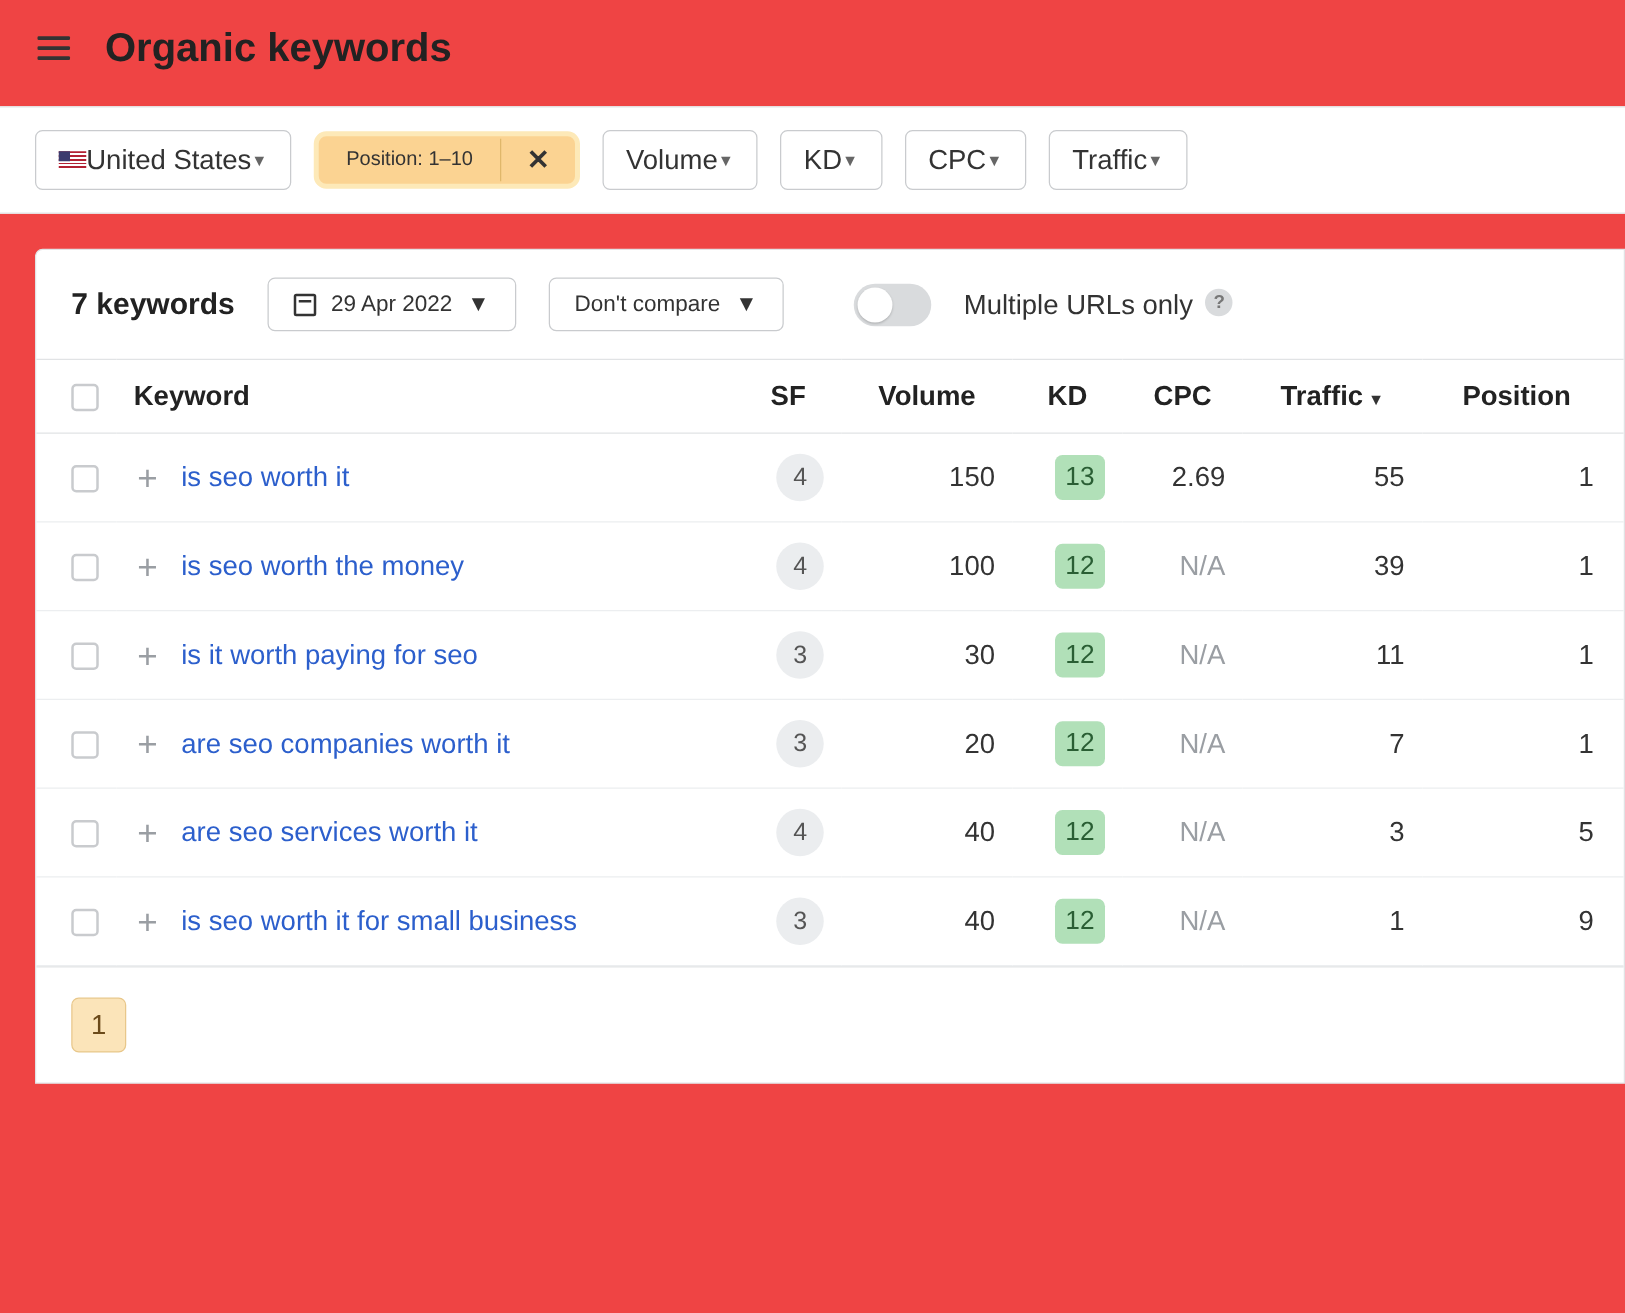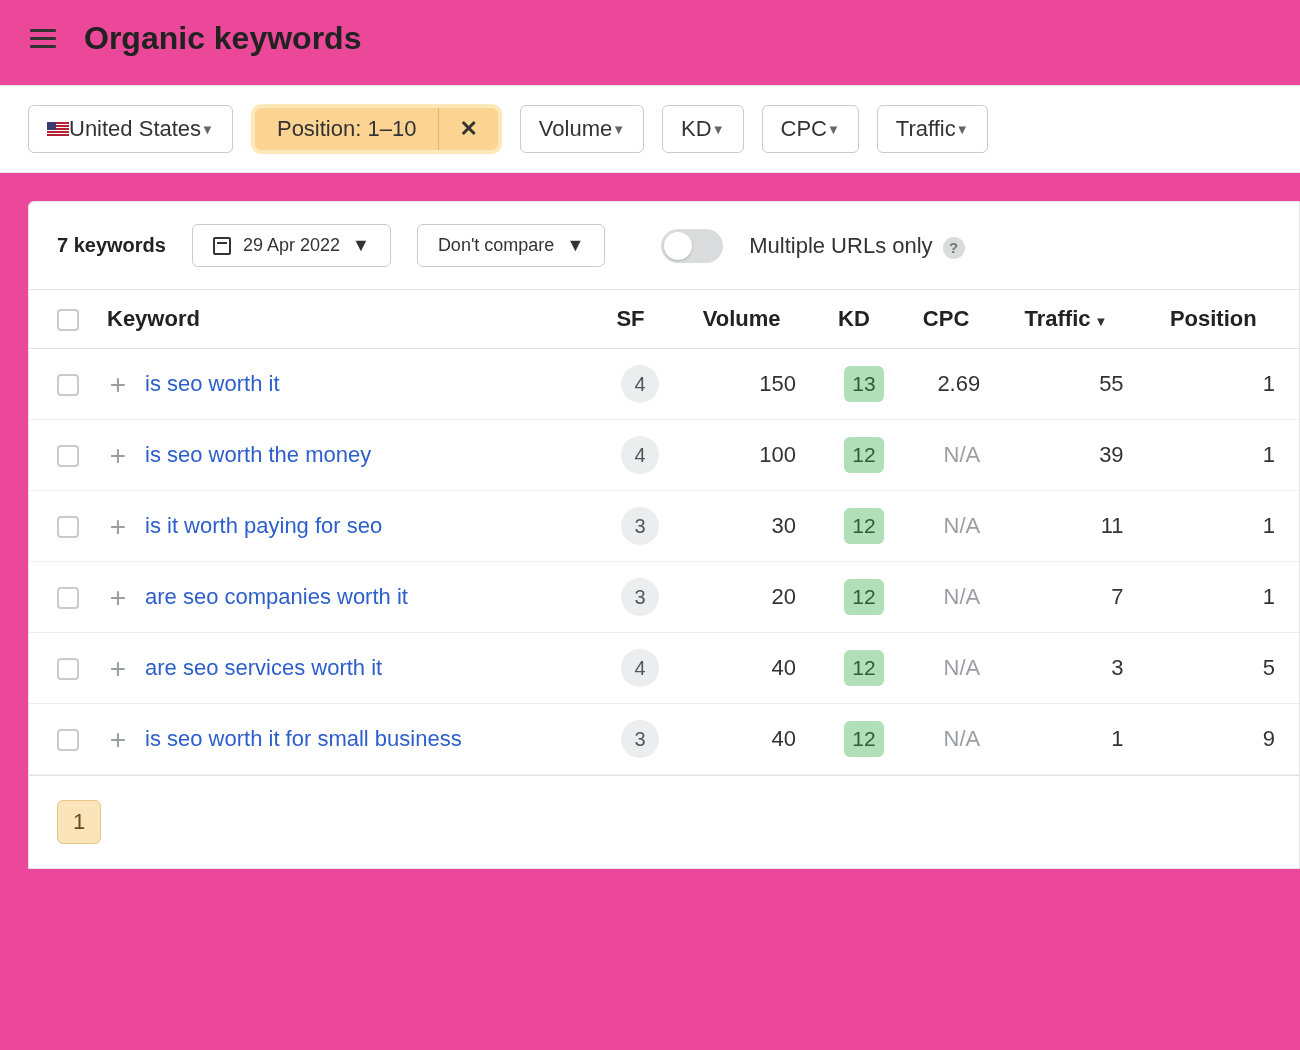--- a/index.html
+++ b/index.html
@@ -1,42 +1,42 @@
 <!DOCTYPE html>
 <html><head>
 <meta charset="utf-8">
 <style>
 * { box-sizing: border-box; margin: 0; padding: 0; }
 body { font-family: -apple-system, BlinkMacSystemFont, "Segoe UI", Helvetica, Arial, sans-serif; background: #e8e9ea; color: #333; }
-.app { width: 1300px; height: 1050px; background: #ec4899; position: relative; }
+.app { width: 1300px; height: 1050px; background: #ef4444; position: relative; }
 
 .header { display: flex; align-items: center; padding: 20px 30px 28px 30px; gap: 28px; }
 .hamburger { display: flex; flex-direction: column; gap: 5px; cursor: pointer; }
 .hamburger span { display: block; width: 26px; height: 3px; background: #333; border-radius: 1px; }
 .page-title { font-size: 32px; font-weight: 700; color: #222; }
 
 .filter-bar { background: #fff; padding: 18px 28px; display: flex; gap: 18px; align-items: center; border-top: 1px solid #e1e3e5; border-bottom: 1px solid #e1e3e5; }
 .filter-btn { background: #fff; border: 1px solid #c9cbce; border-radius: 6px; padding: 10px 18px; font-size: 22px; color: #333; display: flex; align-items: center; cursor: pointer; }
 .filter-btn .caret { font-size: 13px; color: #666; }
 .flag { display: inline-block; width: 22px; height: 15px; background: linear-gradient(#b22234 0 10%, #fff 10% 20%, #b22234 20% 30%, #fff 30% 40%, #b22234 40% 50%, #fff 50% 60%, #b22234 60% 70%, #fff 70% 80%, #b22234 80% 90%, #fff 90% 100%); position: relative; }
 .flag::before { content:''; position:absolute; top:0; left:0; width:9px; height:8px; background:#3c3b6e; }
 
 .chip-active { background: #fbd392; border: 4px solid #fde9b8; border-radius: 10px; display: flex; align-items: center; overflow: hidden; }
-.chip-active .chip-label { padding: 8px 22px; font-size: 22px; color: #333; border-right: 1px solid #e0b76a; }
+.chip-active .chip-label { padding: 8px 22px; font-size: 16px; color: #333; border-right: 1px solid #e0b76a; }
 .chip-active .chip-close { padding: 6px 20px; font-size: 22px; font-weight: 700; cursor: pointer; color:#333; }
 
 .content-card { background: #fff; margin: 28px 0 0 28px; border: 1px solid #e1e3e5; border-radius: 6px 0 0 0; overflow: hidden; }
 .controls-row { display: flex; align-items: center; gap: 26px; padding: 22px 28px; border-bottom: none; }
-.count-label { font-size: 20px; font-weight: 700; color: #222; }
+.count-label { font-size: 24px; font-weight: 700; color: #222; }
 .ctrl-btn { background: #fff; border: 1px solid #c9cbce; border-radius: 6px; padding: 10px 20px; font-size: 18px; color: #333; display: flex; align-items: center; gap: 12px; cursor: pointer; }
 .cal-icon { display:inline-block; width:18px; height:18px; border:2px solid #333; border-radius:2px; position:relative; }
 .cal-icon::before { content:''; position:absolute; top:3px; left:2px; right:2px; height:2px; background:#333; }
 .switch { width: 62px; height: 34px; background: #d9dbdd; border-radius: 17px; position: relative; cursor: pointer; margin-left: 30px;}
 .switch::after { content:''; position:absolute; width:28px; height:28px; background:#fff; border-radius:50%; top:3px; left:3px; box-shadow: 0 1px 2px rgba(0,0,0,0.2);}
-.switch-label { font-size: 22px; display:flex; align-items:flex-end; gap:10px;}
+.switch-label { font-size: 22px; display:flex; align-items:flex-start; gap:10px;}
 .help-icon { display:inline-flex; width:22px; height:22px; border-radius:50%; background:#d9dbdd; color:#777; font-size:15px; align-items:center; justify-content:center; font-weight:700;}
 
 table { width: 100%; border-collapse: collapse; }
 th { text-align: center; font-size: 22px; font-weight: 700; color: #222; padding: 16px 14px; border-top:1px solid #e1e3e5; border-bottom: 1px solid #e1e3e5; }
 th:first-child { text-align: left; padding-left: 28px; width:60px;}
 th:nth-child(2) { text-align: left; }
 td { text-align: right; font-size: 22px; padding: 16px 14px; border-bottom: 1px solid #eceef0; }
 td:first-child { text-align: left; padding-left: 28px; }
 td:nth-child(2) { text-align: left; }
 td:last-child, th:last-child { padding-right: 24px; }

